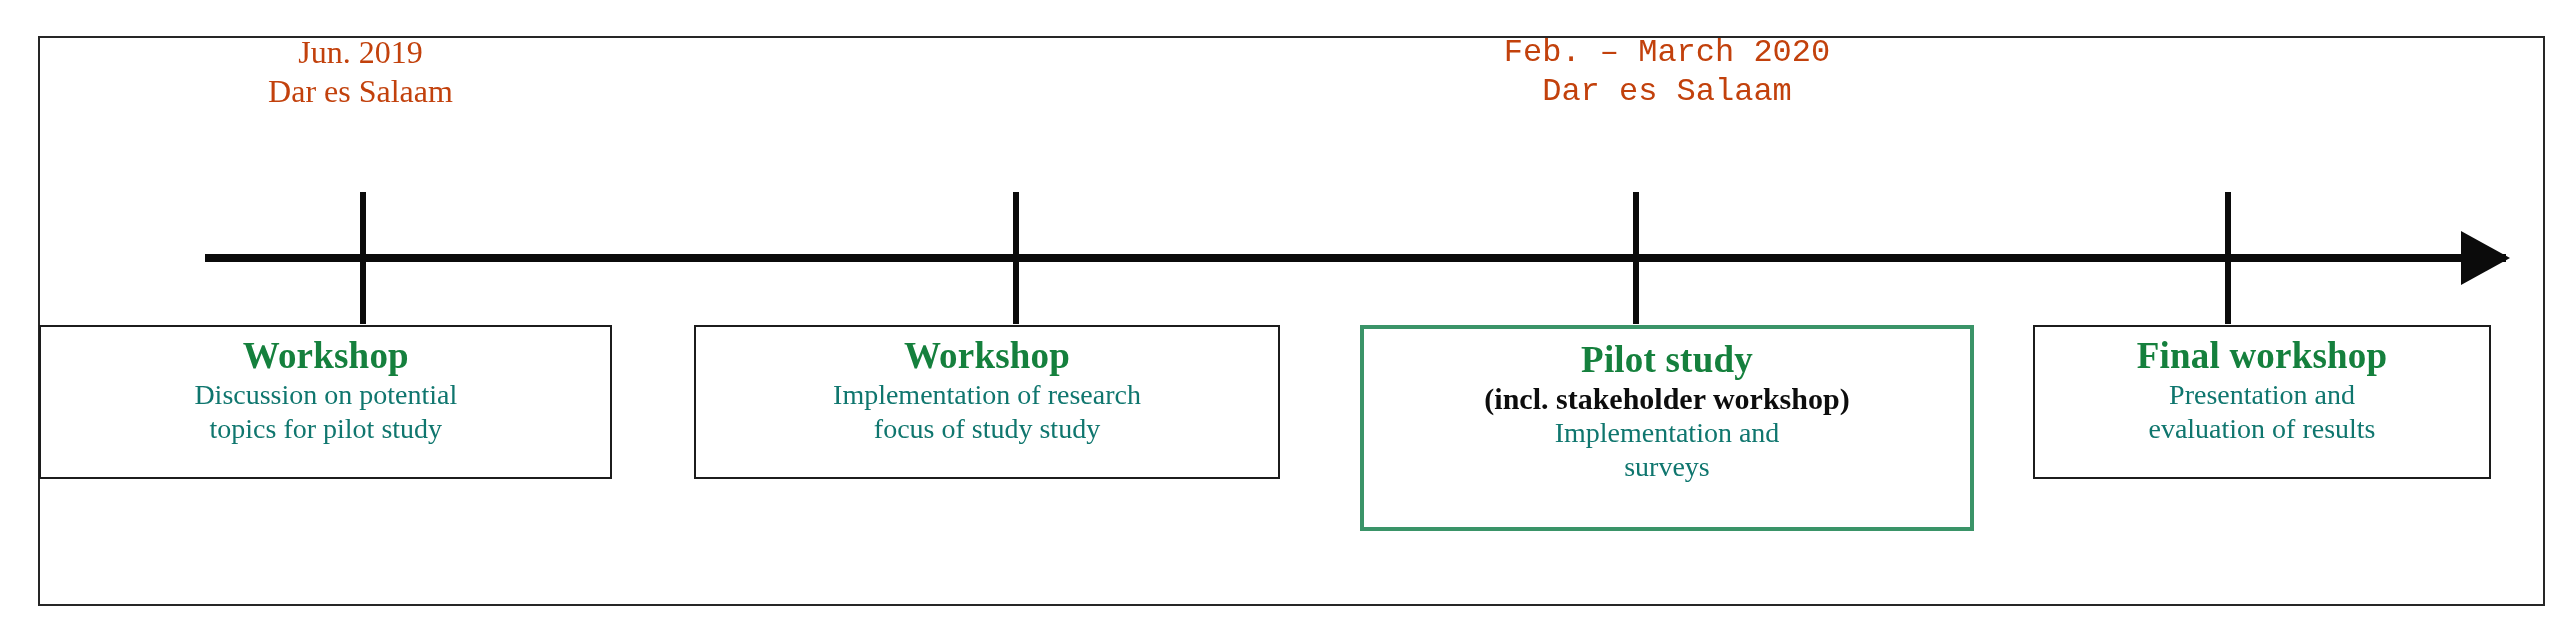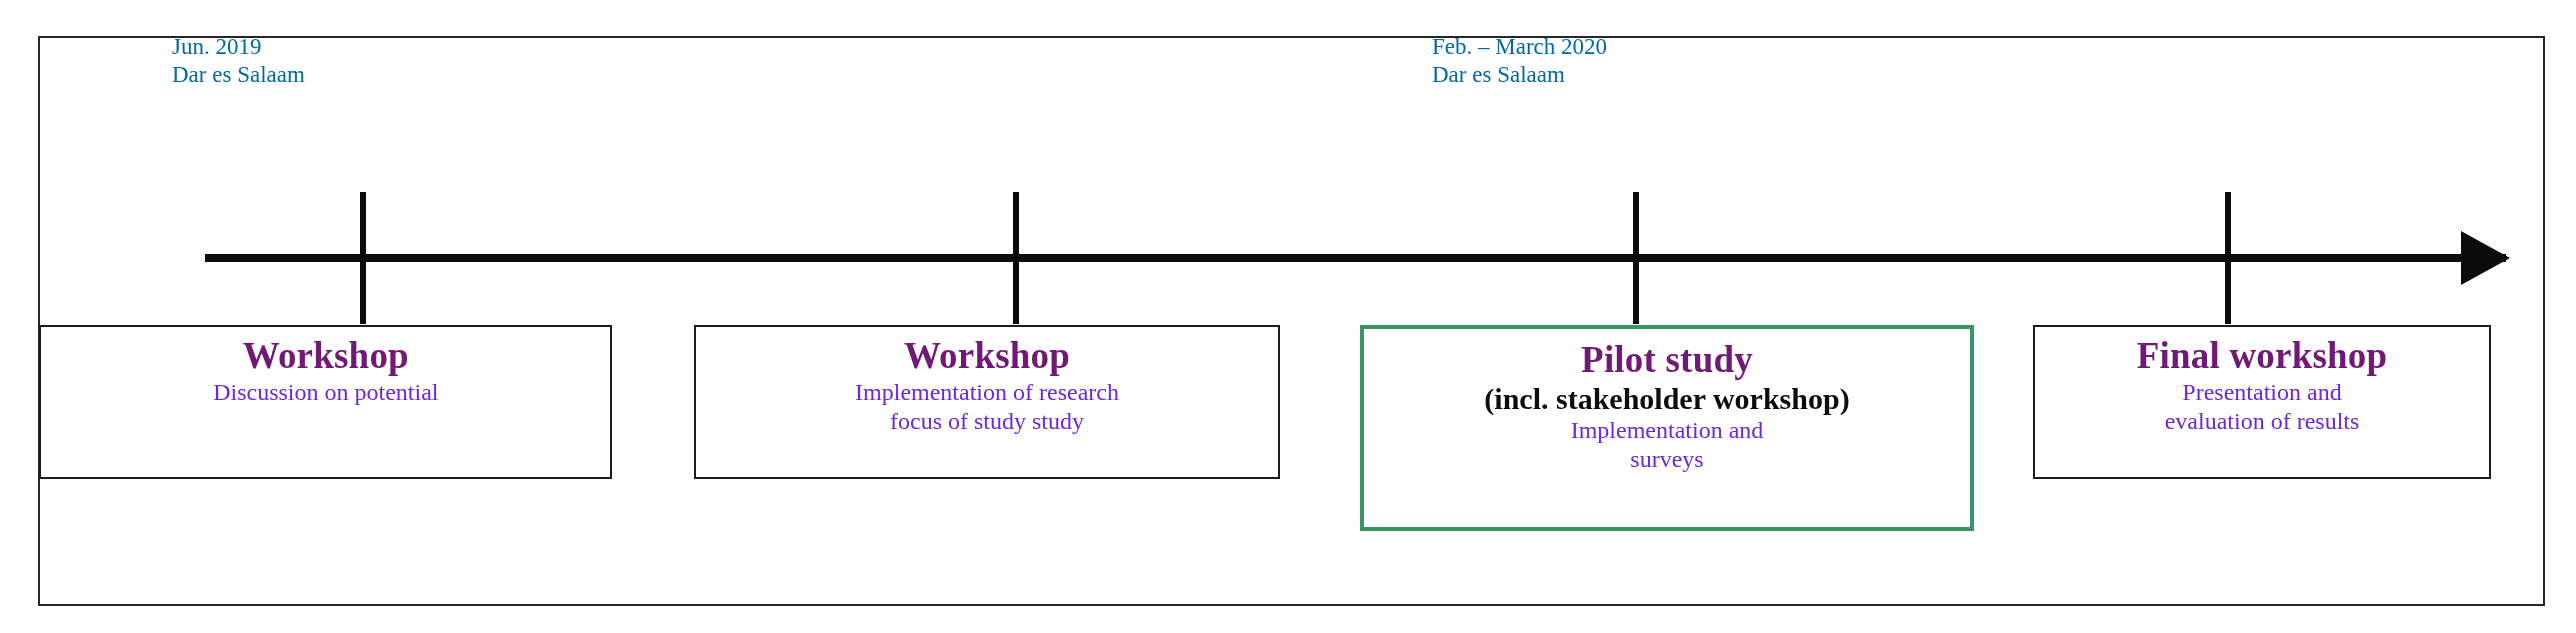--- a/index.html
+++ b/index.html
@@ -51,24 +51,24 @@
     position: absolute;
     width: 6.2px;
     background: #0b0b0b;
     top: 154px;
     height: 132px;
   }
 
   
   .date-label {
     position: absolute;
-    text-align: left;
-    font-size: 23px;
+    text-align: center;
+    font-size: 32px;
     line-height: 1.22;
-    color: #0369a1;
+    color: #c2410c;
     white-space: nowrap;
   }
   .date-label .line { display: block; }
 
   
   .phase-box {
     position: absolute;
     box-sizing: border-box;
     background: #ffffff;
     border: 2.7px solid #1c1c1c;
@@ -78,34 +78,34 @@
   .phase-box.accent {
     border-color: #3a9468;
     border-width: 4.8px;
   }
   .phase-title {
     display: block;
     font-weight: bold;
     font-size: 37px;
     line-height: 1.16;
     letter-spacing: 0.2px;
-    color: #701a75;
+    color: #15803d;
   }
   .phase-subtitle {
     display: block;
     font-weight: bold;
     font-size: 30px;
     line-height: 1.16;
     color: #0d0d0d;
   }
   .phase-desc {
     display: block;
-    font-size: 24px;
+    font-size: 28px;
     line-height: 1.2;
-    color: #6d28d9;
+    color: #0f766e;
   }
 </style>
 </head>
 <body>
 
 <div id="figure">
 
   <div id="axis-line"></div>
   <div id="axis-arrowhead"></div>
 
@@ -113,29 +113,30 @@
   <div class="tick" style="left:973px;"></div>
   <div class="tick" style="left:1593px;"></div>
   <div class="tick" style="left:2185px;"></div>
 
   <div class="date-label" style="left:132px; top:-5.5px; width:377px;">
     <span class="line">Jun. 2019</span>
     <span class="line">Dar es Salaam</span>
   </div>
 
 
-  <div class="date-label" style="left:1392px; top:-5.5px; width:398px;">
+  <div class="date-label" style="left:1428px; top:-5.5px; width:398px;font-family:Liberation Mono, monospace;">
     <span class="line">Feb. – March 2020</span>
     <span class="line">Dar es Salaam</span>
   </div>
 
 
   <div class="phase-box" style="left:-0.7px; top:287px; width:573px; height:154px;">
     <span class="phase-title">Workshop</span>
     <span class="phase-desc">Discussion on potential</span>
+    <span class="phase-desc">topics for pilot study</span>
   </div>
 
   <div class="phase-box" style="left:654px; top:287px; width:586px; height:154px;">
     <span class="phase-title">Workshop</span>
     <span class="phase-desc">Implementation of research</span>
     <span class="phase-desc">focus of study study</span>
   </div>
 
   <div class="phase-box accent" style="left:1320px; top:287px; width:614px; height:206px; padding-top:9.6px;">
     <span class="phase-title">Pilot study</span>

